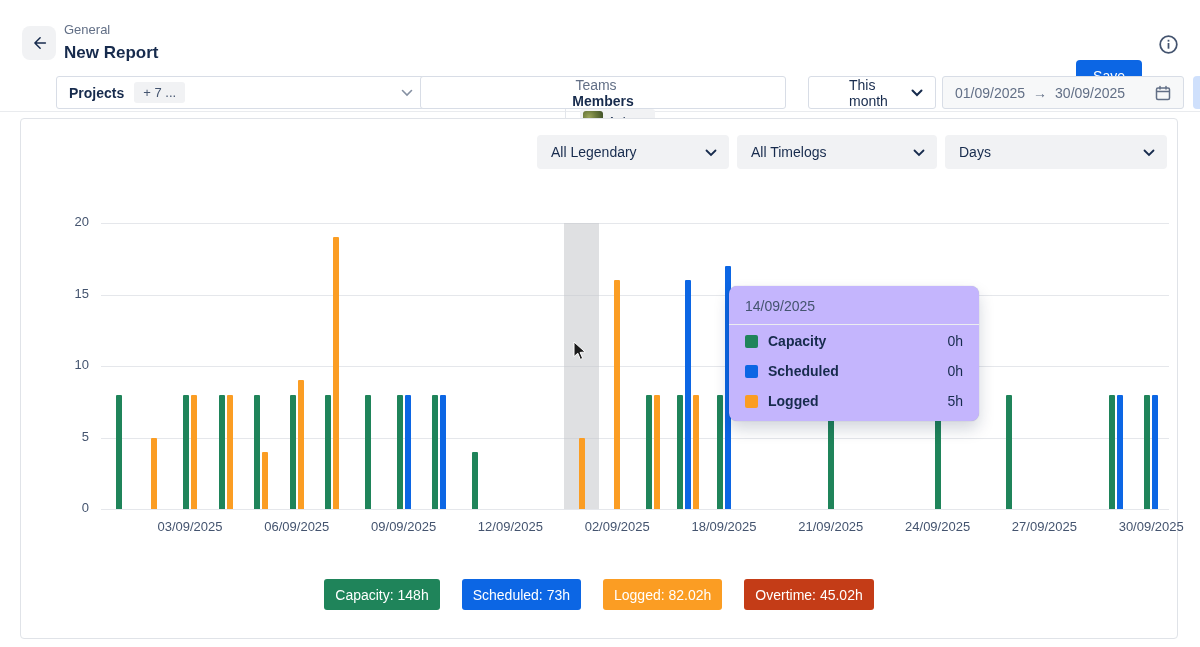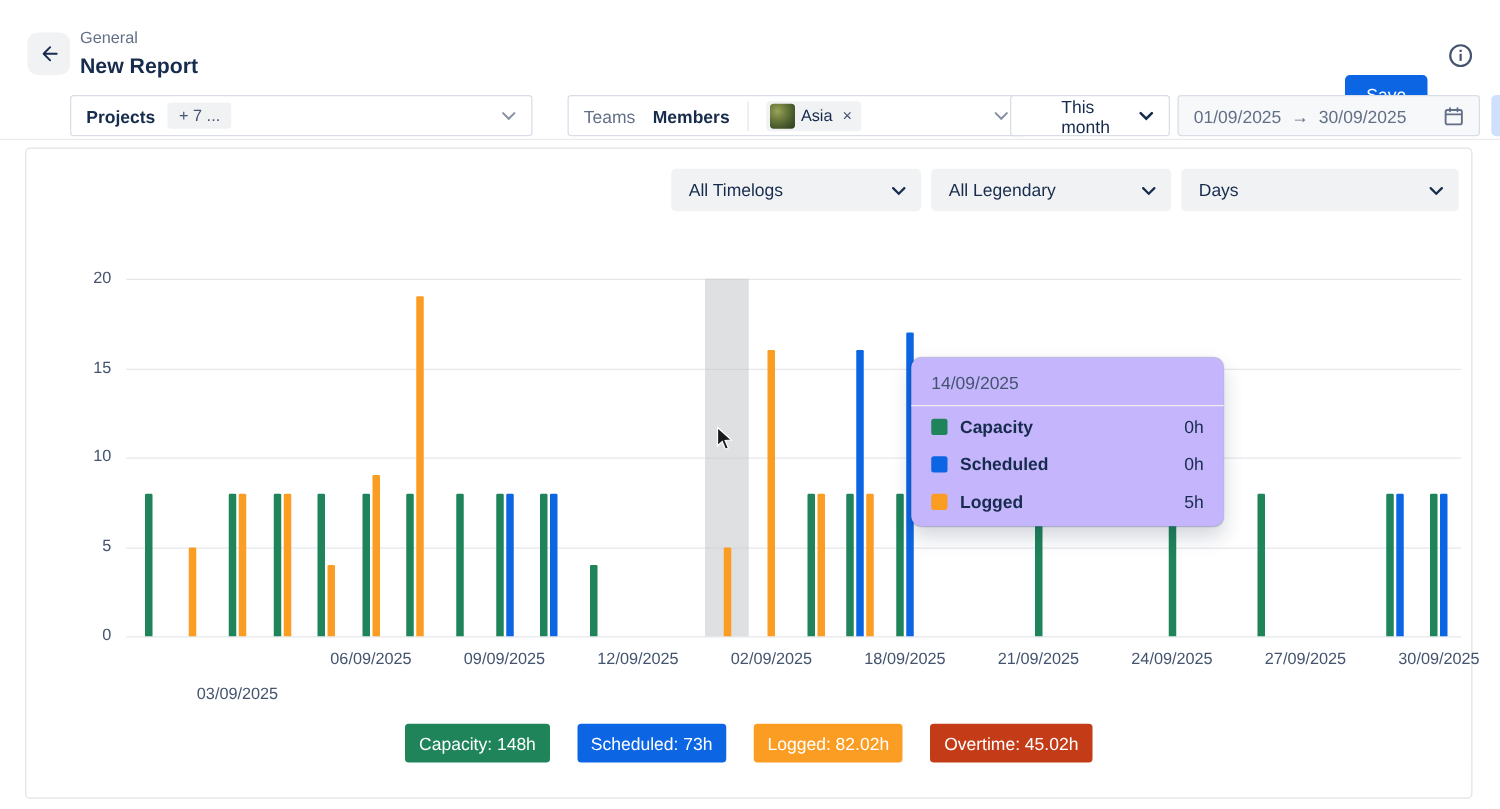--- a/index.html
+++ b/index.html
@@ -13,21 +13,21 @@
   .back-btn { position:absolute; left:22px; top:26px; width:34px; height:34px; border:none; border-radius:8px; background:#f1f2f4; display:flex; align-items:center; justify-content:center; cursor:pointer; }
   .breadcrumb { position:absolute; left:64px; top:22px; font-size:13px; color:#626f86; }
   .page-title { position:absolute; left:64px; top:43px; font-size:17px; font-weight:700; color:#172b4d; }
   .save-btn { position:absolute; right:58px; top:28px; height:32px; padding:0 17px; background:#0c66e4; color:#fff; border:none; border-radius:4px; font-size:14px; font-weight:500; font-family:inherit; cursor:pointer;margin-top:32px; }
   .info-btn { position:absolute; right:20px; top:32px; width:24px; height:24px; background:none; border:none; cursor:pointer; display:flex; align-items:center; justify-content:center; }
 
   
   .filters { position:absolute; top:76px; left:0; right:0; height:36px;margin-left:36px; }
   .fbox { position:absolute; top:0; height:33px; border:1px solid #d8dde6; border-radius:3px; background:#fff; display:flex; align-items:center; padding:0 12px; font-size:14px; }
   .f-projects { left:20px; width:370px; }
-  .f-teams { left:418px; width:366px; }
+  .f-teams { left:384px; width:366px;flex-direction:column; }
   .f-period { left:772px; width:128px;padding-left:40px; }
   .f-dates { left:906px; width:242px; background:#f7f8f9; color:#626f86; gap:8px; }
   .proj-label { font-weight:600; color:#172b4d; }
   .chip { margin-left:10px; background:#f1f2f4; color:#44546f; font-size:13px; padding:3px 9px; border-radius:3px; }
   .chev { margin-left:auto; display:flex; align-items:center; }
   .teams-label { color:#626f86; margin-right:14px; }
   .members-label { color:#172b4d; font-weight:600; }
   .tag-wrap { margin-left:14px; padding-left:14px; border-left:1px solid #e3e6eb; display:flex; align-items:center; }
   .tag { display:flex; align-items:center; gap:5px; background:#f1f2f4; border-radius:3px; padding:2px 7px 2px 3px; font-size:13px; color:#172b4d; }
   .avatar { width:20px; height:20px; border-radius:3px; background:
@@ -148,28 +148,28 @@
             <rect x="11.6" y="4.5" width="3.4" height="10.5" rx="0.8" fill="#0c66e4"></rect>
           </svg>
       </span>
     </button>
   </div>
 </div>
 
 <div class="card">
 
   <div class="chart-controls">
-    <div class="select sel-timelogs">
-      <span>All Timelogs</span>
+    <div class="select sel-legendary">
+      <span>All Legendary</span>
       <span><svg width="12" height="8" viewBox="0 0 12 8" fill="none">
             <path d="M1.5 1.5 L6 6 L10.5 1.5" stroke="#172b4d" stroke-width="1.8" stroke-linecap="round"></path>
           </svg></span>
     </div>
-    <div class="select sel-legendary">
-      <span>All Legendary</span>
+    <div class="select sel-timelogs">
+      <span>All Timelogs</span>
       <span><svg width="12" height="8" viewBox="0 0 12 8" fill="none">
             <path d="M1.5 1.5 L6 6 L10.5 1.5" stroke="#172b4d" stroke-width="1.8" stroke-linecap="round"></path>
           </svg></span>
     </div>
     <div class="select sel-days">
       <span>Days</span>
       <span><svg width="12" height="8" viewBox="0 0 12 8" fill="none">
             <path d="M1.5 1.5 L6 6 L10.5 1.5" stroke="#172b4d" stroke-width="1.8" stroke-linecap="round"></path>
           </svg></span>
     </div>
@@ -219,21 +219,21 @@
       <div class="bar" style="left: 592.4px; height: 114.4px; background: rgb(251, 157, 35);"></div>
       <div class="bar" style="left: 616px; height: 114.4px; background: rgb(31, 132, 90);"></div>
       <div class="bar" style="left: 624px; height: 243.1px; background: rgb(12, 102, 228);"></div>
       <div class="bar" style="left: 726.8px; height: 114.4px; background: rgb(31, 132, 90);"></div>
       <div class="bar" style="left: 833.6px; height: 114.4px; background: rgb(31, 132, 90);"></div>
       <div class="bar" style="left: 904.8px; height: 114.4px; background: rgb(31, 132, 90);"></div>
       <div class="bar" style="left: 1007.6px; height: 114.4px; background: rgb(31, 132, 90);"></div>
       <div class="bar" style="left: 1015.6px; height: 114.4px; background: rgb(12, 102, 228);"></div>
       <div class="bar" style="left: 1043.2px; height: 114.4px; background: rgb(31, 132, 90);"></div>
       <div class="bar" style="left: 1051.2px; height: 114.4px; background: rgb(12, 102, 228);"></div>
-      <div class="xlabel" style="left: 89px; margin-top: 28px;">03/09/2025</div>
+      <div class="xlabel" style="left: 89px;">03/09/2025</div>
       <div class="xlabel" style="left: 195.8px;">06/09/2025</div>
       <div class="xlabel" style="left: 302.6px;">09/09/2025</div>
       <div class="xlabel" style="left: 409.4px;">12/09/2025</div>
       <div class="xlabel" style="left: 516.2px;">02/09/2025</div>
       <div class="xlabel" style="left: 623px;">18/09/2025</div>
       <div class="xlabel" style="left: 729.8px;">21/09/2025</div>
       <div class="xlabel" style="left: 836.6px;">24/09/2025</div>
       <div class="xlabel" style="left: 943.4px;">27/09/2025</div>
       <div class="xlabel" style="left: 1050.2px;">30/09/2025</div>
     </div>

